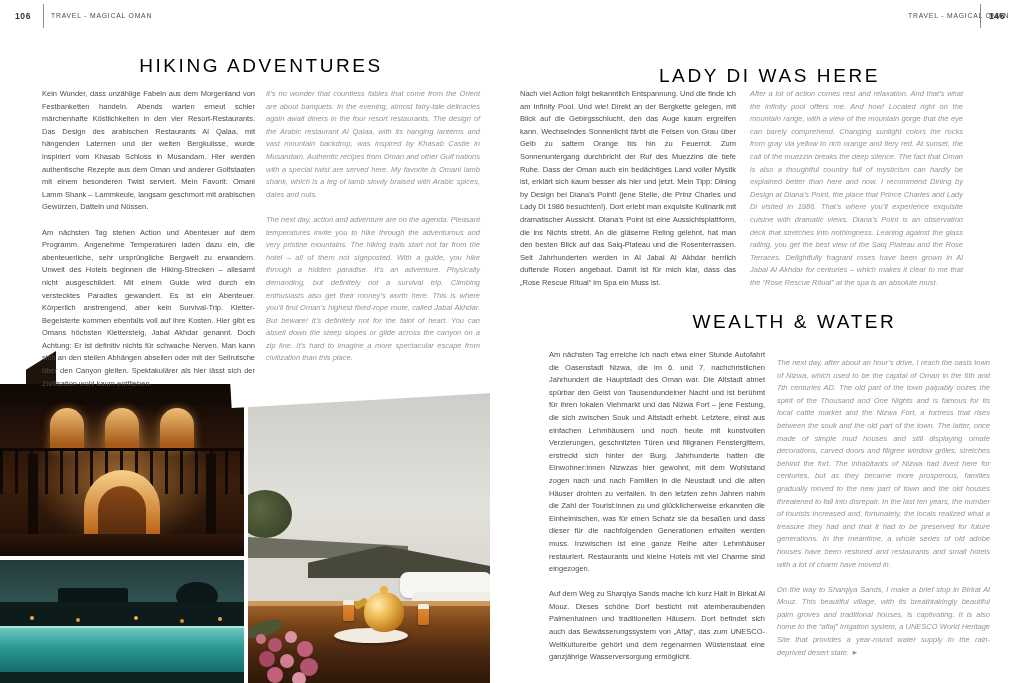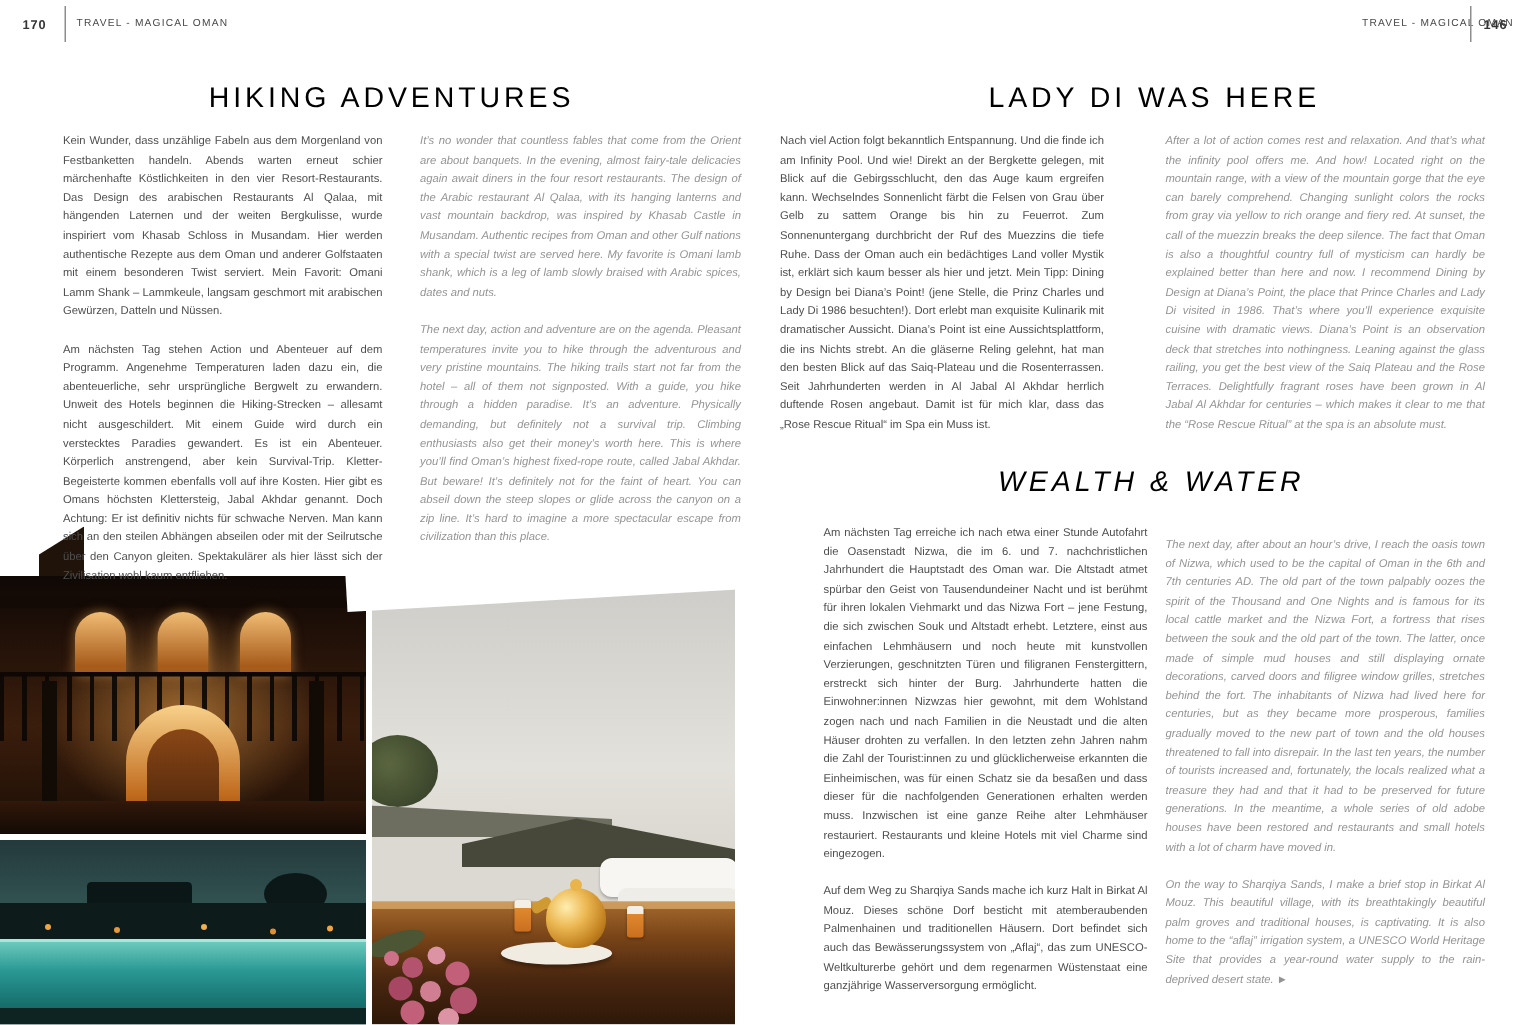--- a/index.html
+++ b/index.html
@@ -99,36 +99,36 @@
 
   
   .collage-white { position:absolute; left:230px; top:350px; width:282px; height:50px;
                    background:#ffffff; transform:rotate(-3.3deg); z-index:2; }
 </style>
 </head>
 <body>
 
 <div class="spread">
 
-  <div class="folio" style="left:15px; top:11px;">170</div>
+  <div class="folio" style="left:15px; top:11px;">106</div>
   <div class="head-rule" style="left:43px;"></div>
   <div class="section-label" style="left:51px; top:12px;">TRAVEL - MAGICAL OMAN</div>
 
   <div class="section-label" style="left:908px; top:12px;">TRAVEL - MAGICAL OMAN</div>
   <div class="head-rule" style="left:980px;"></div>
   <div class="folio" style="left:989px; top:11px;">146</div>
 
   <h1 class="title" style="left:42px; width:438px; top:55px;">HIKING ADVENTURES</h1>
 
   <div class="col de" lang="de" style="left:42px; top:88px; width:213px;">
     <p>Kein Wunder, dass unzählige Fabeln aus dem Morgenland von Festbanketten handeln. Abends warten erneut schier märchenhafte Köstlichkeiten in den vier Resort-Restaurants. Das Design des arabischen Restaurants Al Qalaa, mit hängenden Laternen und der weiten Bergkulisse, wurde inspiriert vom Khasab Schloss in Musandam. Hier werden authentische Rezepte aus dem Oman und anderer Golfstaaten mit einem besonderen Twist serviert. Mein Favorit: Omani Lamm Shank – Lammkeule, langsam geschmort mit arabischen Gewürzen, Datteln und Nüssen.</p>
     <p>Am nächsten Tag stehen Action und Abenteuer auf dem Programm. Angenehme Temperaturen laden dazu ein, die abenteuerliche, sehr ursprüngliche Bergwelt zu erwandern. Unweit des Hotels beginnen die Hiking-Strecken – allesamt nicht ausgeschildert. Mit einem Guide wird durch ein verstecktes Paradies gewandert. Es ist ein Abenteuer. Körperlich anstrengend, aber kein Survival-Trip. Kletter-Begeisterte kommen ebenfalls voll auf ihre Kosten. Hier gibt es Omans höchsten Klettersteig, Jabal Akhdar genannt. Doch Achtung: Er ist definitiv nichts für schwache Nerven. Man kann sich an den steilen Abhängen abseilen oder mit der Seilrutsche über den Canyon gleiten. Spektakulärer als hier lässt sich der Zivilisation wohl kaum entfliehen.</p>
   </div>
 
-  <div class="col en" lang="en" style="left:280px; top:88px; width:214px;">
+  <div class="col en" lang="en" style="left:266px; top:88px; width:214px;">
     <p>It’s no wonder that countless fables that come from the Orient are about banquets. In the evening, almost fairy-tale delicacies again await diners in the four resort restaurants. The design of the Arabic restaurant Al Qalaa, with its hanging lanterns and vast mountain backdrop, was inspired by Khasab Castle in Musandam. Authentic recipes from Oman and other Gulf nations with a special twist are served here. My favorite is Omani lamb shank, which is a leg of lamb slowly braised with Arabic spices, dates and nuts.</p>
     <p>The next day, action and adventure are on the agenda. Pleasant temperatures invite you to hike through the adventurous and very pristine mountains. The hiking trails start not far from the hotel – all of them not signposted. With a guide, you hike through a hidden paradise. It’s an adventure. Physically demanding, but definitely not a survival trip. Climbing enthusiasts also get their money’s worth here. This is where you’ll find Oman’s highest fixed-rope route, called Jabal Akhdar. But beware! It’s definitely not for the faint of heart. You can abseil down the steep slopes or glide across the canyon on a zip line. It’s hard to imagine a more spectacular escape from civilization than this place.</p>
   </div>
 
   <div class="corner-sliver"></div>
 
   <div class="photo photo-a">
     <div class="pa-glow"></div>
     <div class="pa-beam"></div>
     <div class="pa-arch-s a1"></div>
@@ -166,31 +166,31 @@
     <div class="pc-teapot"></div>
     <div class="pc-teapot-lid"></div>
     <div class="pc-glass g1"></div>
     <div class="pc-glass g2"></div>
     <div class="pc-vine"></div>
     <div class="pc-flowers"></div>
   </div>
 
   <div class="collage-white"></div>
 
-  <h1 class="title" style="left:549px; width:441px; top:55px;">LADY DI WAS HERE</h1>
+  <h1 class="title" style="left:549px; width:441px; top:65px;">LADY DI WAS HERE</h1>
 
   <div class="col de" lang="de" style="left:520px; top:88px; width:216px;">
     <p>Nach viel Action folgt bekanntlich Entspannung. Und die finde ich am Infinity Pool. Und wie! Direkt an der Bergkette gelegen, mit Blick auf die Gebirgsschlucht, den das Auge kaum ergreifen kann. Wechselndes Sonnenlicht färbt die Felsen von Grau über Gelb zu sattem Orange bis hin zu Feuerrot. Zum Sonnenuntergang durchbricht der Ruf des Muezzins die tiefe Ruhe. Dass der Oman auch ein bedächtiges Land voller Mystik ist, erklärt sich kaum besser als hier und jetzt. Mein Tipp: Dining by Design bei Diana’s Point! (jene Stelle, die Prinz Charles und Lady Di 1986 besuchten!). Dort erlebt man exquisite Kulinarik mit dramatischer Aussicht. Diana’s Point ist eine Aussichtsplattform, die ins Nichts strebt. An die gläserne Reling gelehnt, hat man den besten Blick auf das Saiq-Plateau und die Rosenterrassen. Seit Jahrhunderten werden in Al Jabal Al Akhdar herrlich duftende Rosen angebaut. Damit ist für mich klar, dass das „Rose Rescue Ritual“ im Spa ein Muss ist.</p>
   </div>
 
-  <div class="col en" lang="en" style="left:777px; top:88px; width:213px;">
+  <div class="col en" lang="en" style="left:750px; top:88px; width:213px;">
     <p>After a lot of action comes rest and relaxation. And that’s what the infinity pool offers me. And how! Located right on the mountain range, with a view of the mountain gorge that the eye can barely comprehend. Changing sunlight colors the rocks from gray via yellow to rich orange and fiery red. At sunset, the call of the muezzin breaks the deep silence. The fact that Oman is also a thoughtful country full of mysticism can hardly be explained better than here and now. I recommend Dining by Design at Diana’s Point, the place that Prince Charles and Lady Di visited in 1986. That’s where you’ll experience exquisite cuisine with dramatic views. Diana’s Point is an observation deck that stretches into nothingness. Leaning against the glass railing, you get the best view of the Saiq Plateau and the Rose Terraces. Delightfully fragrant roses have been grown in Al Jabal Al Akhdar for centuries – which makes it clear to me that the “Rose Rescue Ritual” at the spa is an absolute must.</p>
   </div>
 
-  <h1 class="title" style="left:547px; width:441px; top:311px;font-style:italic;">WEALTH &amp; WATER</h1>
+  <h1 class="title" style="left:574px; width:441px; top:311px;">WEALTH &amp; WATER</h1>
 
   <div class="col de" lang="de" style="left:549px; top:349px; width:216px;">
     <p>Am nächsten Tag erreiche ich nach etwa einer Stunde Autofahrt die Oasenstadt Nizwa, die im 6. und 7. nachchristlichen Jahrhundert die Hauptstadt des Oman war. Die Altstadt atmet spürbar den Geist von Tausendundeiner Nacht und ist berühmt für ihren lokalen Viehmarkt und das Nizwa Fort – jene Festung, die sich zwischen Souk und Altstadt erhebt. Letztere, einst aus einfachen Lehmhäusern und noch heute mit kunstvollen Verzierungen, geschnitzten Türen und filigranen Fenstergittern, erstreckt sich hinter der Burg. Jahrhunderte hatten die Einwohner:innen Nizwzas hier gewohnt, mit dem Wohlstand zogen nach und nach Familien in die Neustadt und die alten Häuser drohten zu verfallen. In den letzten zehn Jahren nahm die Zahl der Tourist:innen zu und glücklicherweise erkannten die Einheimischen, was für einen Schatz sie da besaßen und dass dieser für die nachfolgenden Generationen erhalten werden muss. Inzwischen ist eine ganze Reihe alter Lehmhäuser restauriert. Restaurants und kleine Hotels mit viel Charme sind eingezogen.</p>
     <p>Auf dem Weg zu Sharqiya Sands mache ich kurz Halt in Birkat Al Mouz. Dieses schöne Dorf besticht mit atemberaubenden Palmenhainen und traditionellen Häusern. Dort befindet sich auch das Bewässerungssystem von „Aflaj“, das zum UNESCO-Weltkulturerbe gehört und dem regenarmen Wüstenstaat eine ganzjährige Wasserversorgung ermöglicht.</p>
   </div>
 
   <div class="col en" lang="en" style="left:777px; top:357px; width:213px;">
     <p>The next day, after about an hour’s drive, I reach the oasis town of Nizwa, which used to be the capital of Oman in the 6th and 7th centuries AD. The old part of the town palpably oozes the spirit of the Thousand and One Nights and is famous for its local cattle market and the Nizwa Fort, a fortress that rises between the souk and the old part of the town. The latter, once made of simple mud houses and still displaying ornate decorations, carved doors and filigree window grilles, stretches behind the fort. The inhabitants of Nizwa had lived here for centuries, but as they became more prosperous, families gradually moved to the new part of town and the old houses threatened to fall into disrepair. In the last ten years, the number of tourists increased and, fortunately, the locals realized what a treasure they had and that it had to be preserved for future generations. In the meantime, a whole series of old adobe houses have been restored and restaurants and small hotels with a lot of charm have moved in.</p>
     <p>On the way to Sharqiya Sands, I make a brief stop in Birkat Al Mouz. This beautiful village, with its breathtakingly beautiful palm groves and traditional houses, is captivating. It is also home to the “aflaj” irrigation system, a UNESCO World Heritage Site that provides a year-round water supply to the rain-deprived desert state. ►</p>
   </div>

